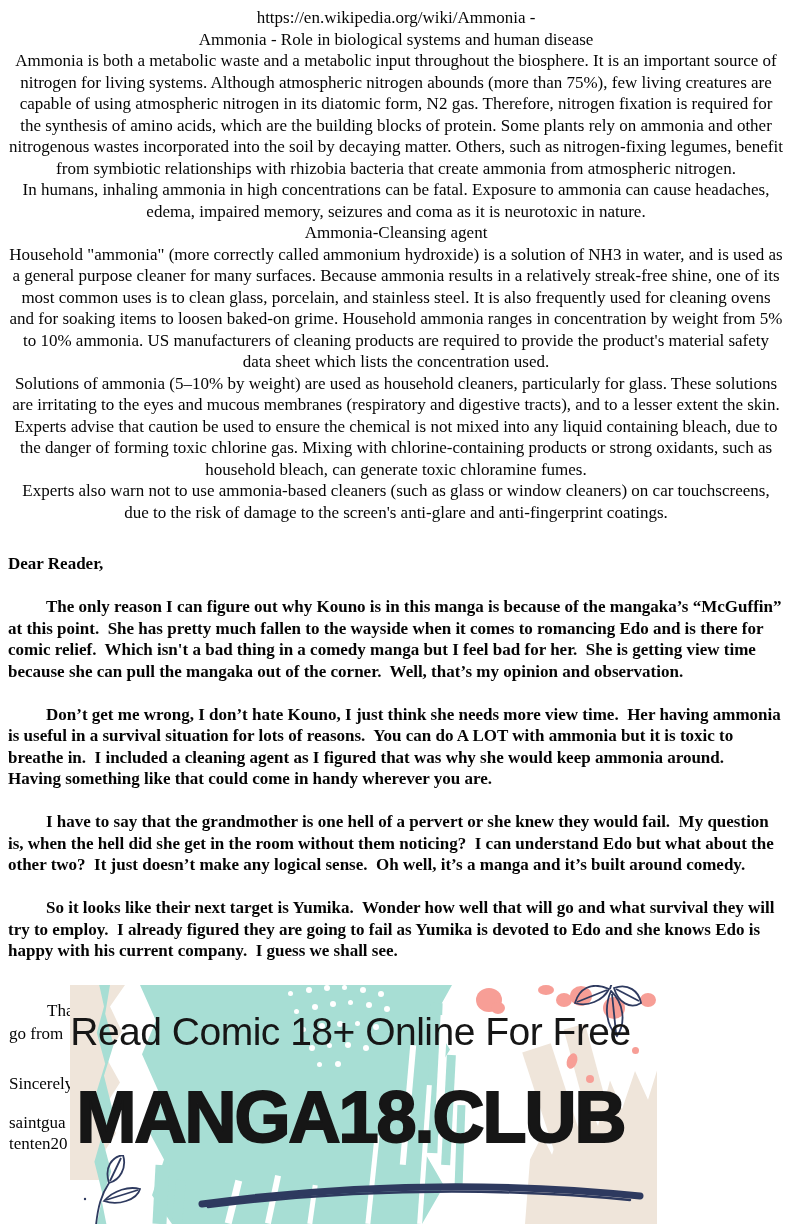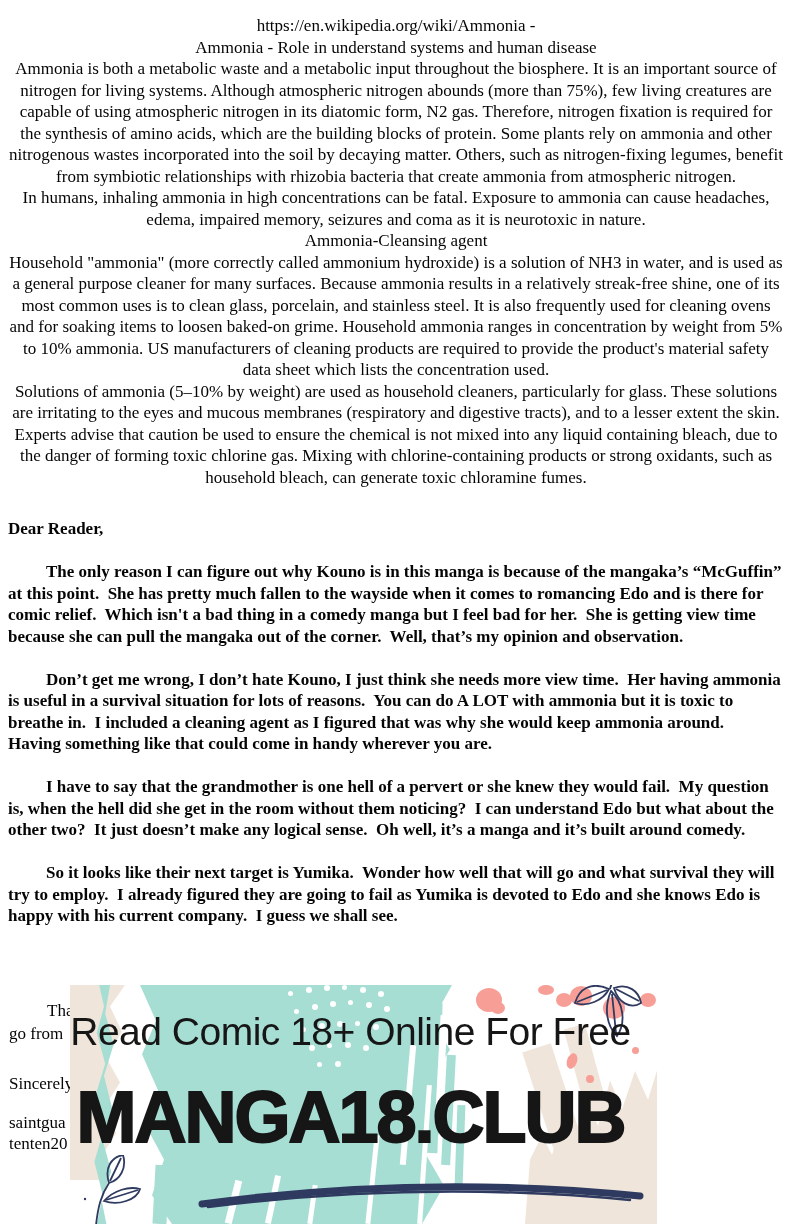--- a/index.html
+++ b/index.html
@@ -1,18 +1,18 @@
 <!DOCTYPE html>
 <html style="--teal: #a7ded4; --beige: #efe5da; --pink: #f79e96; --navy: #2e3a5f; --ink: #161616;"><head>
 <meta charset="utf-8">
 <style>
   html,body{margin:0;padding:0;background:#fff;}
   .page{position:relative;width:792px;height:1224px;background:#fff;overflow:hidden;
         font-family:"Liberation Serif", serif;font-size:17px;line-height:21.5px;color:#050505;}
-  .doc{padding:15px 8px 0 8px;}
+  .doc{padding:7px 8px 0 8px;}
   .doc-center{text-align:center;}
   .letter{margin-top:30px;font-weight:bold;}
   .para{margin-top:21.5px;text-indent:38px;white-space:pre-wrap;}
   .frag{position:absolute;white-space:nowrap;}
   .frag-0{left:47px;top:1000px;}
   .frag-1{left:9px;top:1023px;}
   .frag-2{left:9px;top:1067px;margin-top:6px;}
   .frag-3{left:9px;top:1112px;}
   .frag-4{left:9px;top:1133px;}
 
@@ -41,26 +41,27 @@
   .leaf-tr{right:14px;top:-6px;}
   .leaf-bl{left:12px;top:170px;}
 </style>
 </head>
 <body>
 
 <div class="page">
 
   <div class="doc">
     <div class="doc-center">https://en.wikipedia.org/wiki/Ammonia -</div>
-    <div class="doc-center">Ammonia - Role in understand systems and human disease</div>
+    <div class="doc-center">Ammonia - Role in biological systems and human disease</div>
     <div class="doc-center">Ammonia is both a metabolic waste and a metabolic input throughout the biosphere. It is an important source of nitrogen for living systems. Although atmospheric nitrogen abounds (more than 75%), few living creatures are capable of using atmospheric nitrogen in its diatomic form, N2 gas. Therefore, nitrogen fixation is required for the synthesis of amino acids, which are the building blocks of protein. Some plants rely on ammonia and other nitrogenous wastes incorporated into the soil by decaying matter. Others, such as nitrogen-fixing legumes, benefit from symbiotic relationships with rhizobia bacteria that create ammonia from atmospheric nitrogen.</div>
     <div class="doc-center">In humans, inhaling ammonia in high concentrations can be fatal. Exposure to ammonia can cause headaches, edema, impaired memory, seizures and coma as it is neurotoxic in nature.</div>
     <div class="doc-center">Ammonia-Cleansing agent</div>
     <div class="doc-center">Household "ammonia" (more correctly called ammonium hydroxide) is a solution of NH3 in water, and is used as a general purpose cleaner for many surfaces. Because ammonia results in a relatively streak-free shine, one of its most common uses is to clean glass, porcelain, and stainless steel. It is also frequently used for cleaning ovens and for soaking items to loosen baked-on grime. Household ammonia ranges in concentration by weight from 5% to 10% ammonia. US manufacturers of cleaning products are required to provide the product's material safety data sheet which lists the concentration used.</div>
     <div class="doc-center">Solutions of ammonia (5–10% by weight) are used as household cleaners, particularly for glass. These solutions are irritating to the eyes and mucous membranes (respiratory and digestive tracts), and to a lesser extent the skin. Experts advise that caution be used to ensure the chemical is not mixed into any liquid containing bleach, due to the danger of forming toxic chlorine gas. Mixing with chlorine-containing products or strong oxidants, such as household bleach, can generate toxic chloramine fumes.</div>
+    <div class="doc-center">Experts also warn not to use ammonia-based cleaners (such as glass or window cleaners) on car touchscreens, due to the risk of damage to the screen's anti-glare and anti-fingerprint coatings.</div>
 
     <div class="letter">
       <div class="salutation">Dear Reader,</div>
       <div class="para">The only reason I can figure out why Kouno is in this manga is because of the mangaka’s “McGuffin” at this point.  She has pretty much fallen to the wayside when it comes to romancing Edo and is there for comic relief.  Which isn't a bad thing in a comedy manga but I feel bad for her.  She is getting view time because she can pull the mangaka out of the corner.  Well, that’s my opinion and observation.</div>
       <div class="para">Don’t get me wrong, I don’t hate Kouno, I just think she needs more view time.  Her having ammonia is useful in a survival situation for lots of reasons.  You can do A LOT with ammonia but it is toxic to breathe in.  I included a cleaning agent as I figured that was why she would keep ammonia around.  Having something like that could come in handy wherever you are.</div>
       <div class="para">I have to say that the grandmother is one hell of a pervert or she knew they would fail.  My question is, when the hell did she get in the room without them noticing?  I can understand Edo but what about the other two?  It just doesn’t make any logical sense.  Oh well, it’s a manga and it’s built around comedy.</div>
       <div class="para">So it looks like their next target is Yumika.  Wonder how well that will go and what survival they will try to employ.  I already figured they are going to fail as Yumika is devoted to Edo and she knows Edo is happy with his current company.  I guess we shall see.</div>
     </div>
   </div>
 

